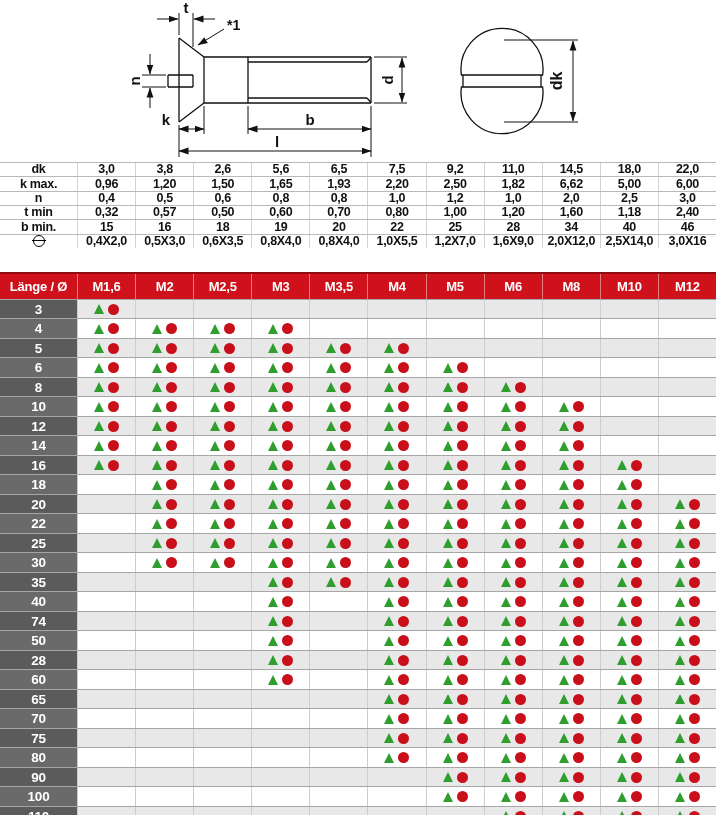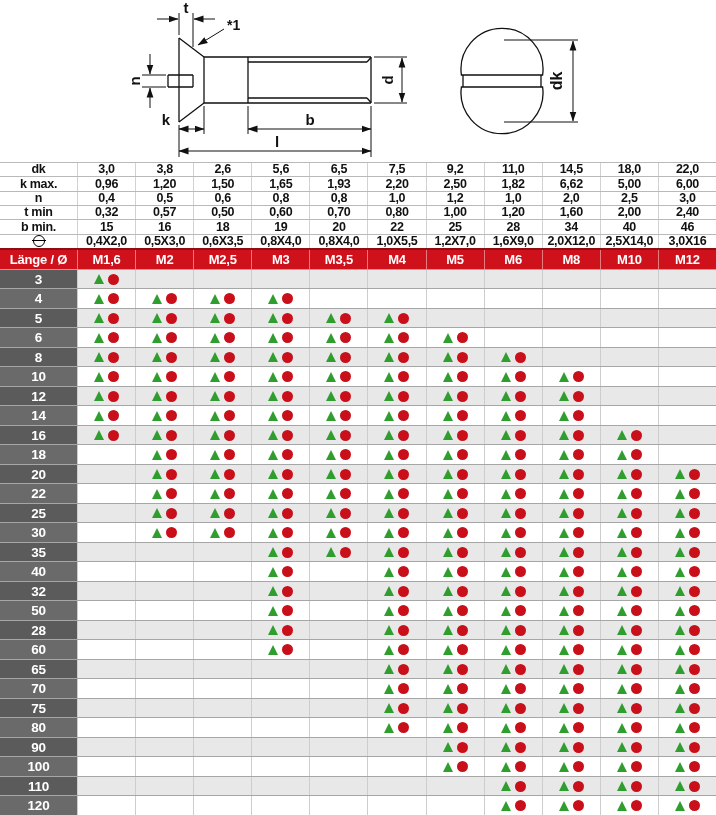--- a/index.html
+++ b/index.html
@@ -16,21 +16,21 @@
   .spec-row{height:14.33px;border-top:1px solid #b9b9b9;}
   .spec-label,.spec-cell{
     display:flex;align-items:center;justify-content:center;
     font-size:12.5px;font-weight:bold;letter-spacing:-0.3px;line-height:1;
     box-sizing:border-box;white-space:nowrap;overflow:hidden;
   }
   .spec-cell{border-left:1px solid #d2d2d2;}
   .slot-icon{display:inline-block;width:12px;height:12px;border:1.5px solid #000;border-radius:50%;position:relative;box-sizing:border-box;}
   .slot-icon::after{content:"";position:absolute;left:-2px;right:-2px;top:3.6px;height:1.6px;background:#000;}
   
-  .matrix-head{height:21px;background:var(--header-red);border-top:2px solid #8e0d13;}
+  .matrix-head{height:27px;background:var(--header-red);border-top:2px solid #8e0d13;margin-top:24px;}
   .mh-cell{
     display:flex;align-items:center;justify-content:center;
     color:#fff;font-size:13px;font-weight:bold;letter-spacing:-0.2px;
     border-left:1px solid rgba(255,255,255,.45);box-sizing:border-box;white-space:nowrap;
   }
   .mh-cell:first-child{border-left:none;}
   
   .m-row{height:19.5px;border-top:1px solid #a6a6a6;}
   .m-row.odd .m-cell{background:var(--row-alt);}
   .m-row.even .m-cell{background:#fff;}
@@ -158,21 +158,21 @@
         <div class="spec-label">t min</div>
         <div class="spec-cell">0,32</div>
         <div class="spec-cell">0,57</div>
         <div class="spec-cell">0,50</div>
         <div class="spec-cell">0,60</div>
         <div class="spec-cell">0,70</div>
         <div class="spec-cell">0,80</div>
         <div class="spec-cell">1,00</div>
         <div class="spec-cell">1,20</div>
         <div class="spec-cell">1,60</div>
-        <div class="spec-cell">2,00</div>
+        <div class="spec-cell">1,18</div>
         <div class="spec-cell">2,40</div>
       </div>
       <div class="grid-row spec-row">
         <div class="spec-label">b min.</div>
         <div class="spec-cell">15</div>
         <div class="spec-cell">16</div>
         <div class="spec-cell">18</div>
         <div class="spec-cell">19</div>
         <div class="spec-cell">20</div>
         <div class="spec-cell">22</div>
@@ -1069,21 +1069,21 @@
           </span>
         </div>
         <div class="m-cell">
           <span class="pair">
             <span class="tri"></span>
             <span class="dot"></span>
           </span>
         </div>
       </div>
       <div class="grid-row m-row odd">
-        <div class="m-label">32</div>
+        <div class="m-label">74</div>
         <div class="m-cell"></div>
         <div class="m-cell"></div>
         <div class="m-cell"></div>
         <div class="m-cell">
           <span class="pair">
             <span class="tri"></span>
             <span class="dot"></span>
           </span>
         </div>
         <div class="m-cell"></div>

